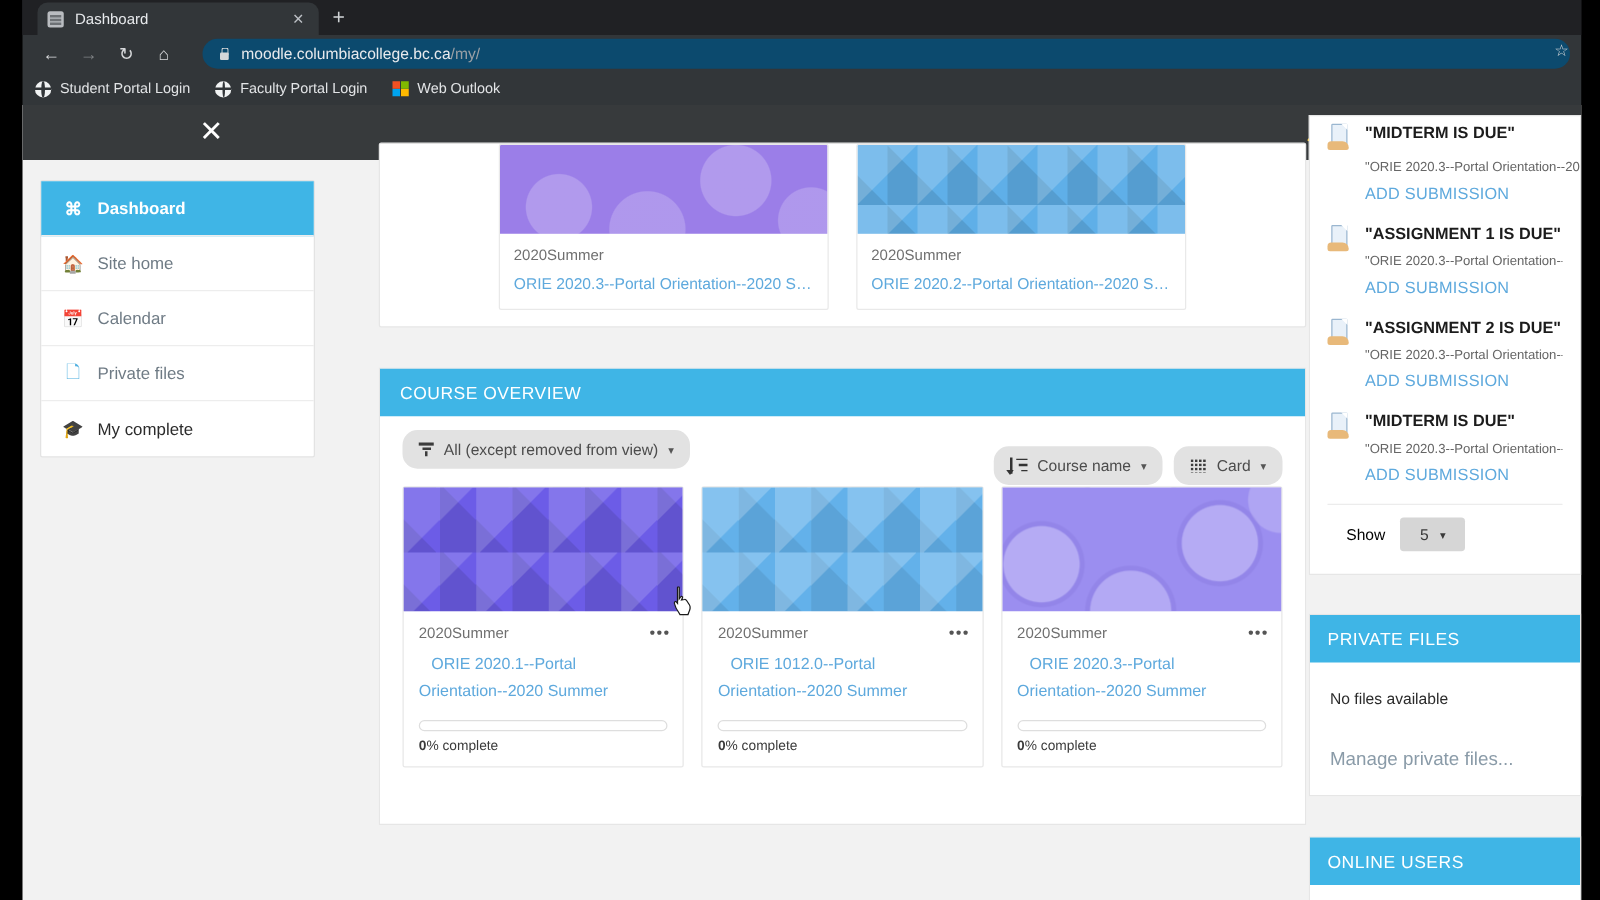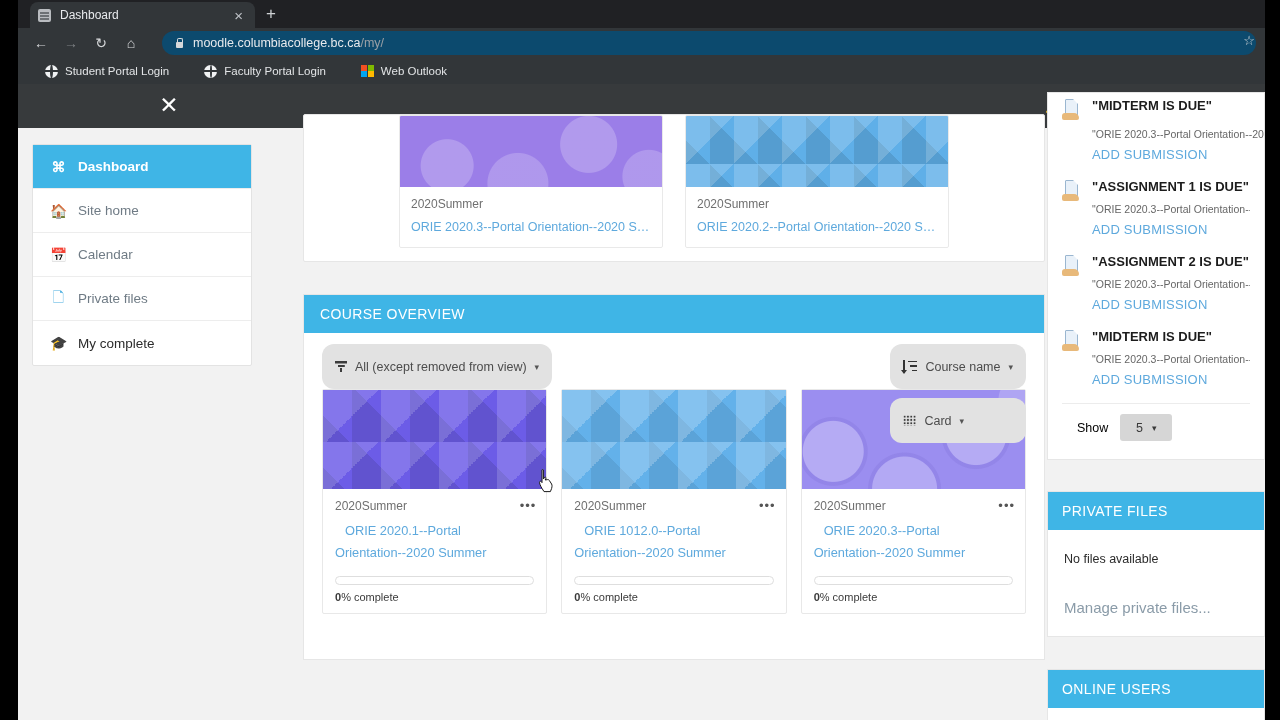--- a/index.html
+++ b/index.html
@@ -41,21 +41,21 @@
   }
   .lock { width: 10px; height: 12px; margin-right: 9px; position: relative; flex: 0 0 auto; }
   .lock::before { content:""; position:absolute; left:1.5px; top:4.5px; width:7px; height:6px;
                   background:#d6d8da; border-radius:1px; }
   .lock::after { content:""; position:absolute; left:3px; top:1px; width:4px; height:5px;
                  border:1.3px solid #d6d8da; border-bottom:none; border-radius:2px 2px 0 0; }
   .url { font-size: 12.5px; color: #e8eaed; white-space: nowrap; flex:1; }
   .url .path { color: #9aa0a6; }
   .star { position: absolute; right: 10px; top: 5px; color: #d6d8da; font-size: 13px; }
 
-  .bookmarks { position: relative; height: 26px; display: flex; align-items: center; padding-left: 27px; gap: 35px; }
+  .bookmarks { position: relative; height: 26px; display: flex; align-items: center; padding-left: 10px; gap: 20px; }
   .bm { display: flex; align-items: center; gap: 7px; color: #e2e4e6; font-size: 11.5px; white-space: nowrap; }
   .globe { width: 13px; height: 13px; border-radius: 50%; background: #f1f3f4; position: relative; flex:0 0 auto;}
   .globe::before { content:""; position:absolute; left:5.3px; top:0; width:2.4px; height:13px; background:#323639; border-radius:50%;}
   .globe::after { content:""; position:absolute; left:0; top:5.3px; width:13px; height:2.4px; background:#323639;}
   .msicon { width: 13px; height: 13px; flex: 0 0 auto;
     background:
       linear-gradient(to right,#f25022 0 47%,transparent 47% 53%,#7fba00 53% 100%) top/100% 47% no-repeat,
       linear-gradient(to right,#00a4ef 0 47%,transparent 47% 53%,#ffb900 53% 100%) bottom/100% 47% no-repeat;
   }
 
@@ -100,23 +100,23 @@
   .mc-body { padding: 10px 11px 13px; }
   .mc-term { font-size: 12px; color: #6f6f6f; margin-bottom: 9px; }
   .mc-name { font-size: 12.5px; color: #5ea9dd; white-space: nowrap; overflow: hidden; text-overflow: ellipsis; }
 
   .panel-co { position: absolute; left: 18px; top: 166px; width: 742px; height: 366px; background:#fff;
               border:1px solid #e6e6e6; }
   .co-head { height: 38px; background: #3fb5e6; color:#fff; font-size: 14px; letter-spacing:.4px;
              display:flex; align-items:center; padding-left: 16px; }
   .co-tools { position: relative; height: 54px; padding: 11px 18px 0; }
   .pill { background: #e2e2e2; border-radius: 12px; color:#4c4c4c; font-size: 12.5px;
-          height: 45px; display:inline-flex; align-items:center; padding: 12px 13px; gap: 8px; }
+          height: 31px; display:inline-flex; align-items:center; padding: 12px 13px; gap: 8px; }
   .pill .car { font-size: 9px; color:#555; }
-  .pill-right { position: absolute; right: 18px; top: 11px; display:flex; gap: 9px; flex-direction: column; }
+  .pill-right { position: absolute; right: 18px; top: 24px; display:flex; gap: 9px; }
   .ic-filter { width:12px;height:12px; flex:0 0 auto;
     background: linear-gradient(#3c3c3c,#3c3c3c) top/12px 2.5px no-repeat,
                 linear-gradient(#3c3c3c,#3c3c3c) 2.6px 4px/6.8px 2.3px no-repeat,
                 linear-gradient(#3c3c3c,#3c3c3c) 4.8px 7.6px/2.3px 4.4px no-repeat; }
   .ic-sort { width:14px;height:14px; position:relative; flex:0 0 auto; }
   .ic-sort .arw { position:absolute; left:0; top:0; width:2px; height:13px; background:#333; }
   .ic-sort .arw::after { content:""; position:absolute; left:-2.4px; bottom:-1px; border-left:3.4px solid transparent;
                           border-right:3.4px solid transparent; border-top:4.6px solid #333; }
   .ic-sort .ln { position:absolute; right:0; width:8px; height:1.8px; background:#333; }
   .ic-grid { width:13px;height:11px; flex:0 0 auto;

